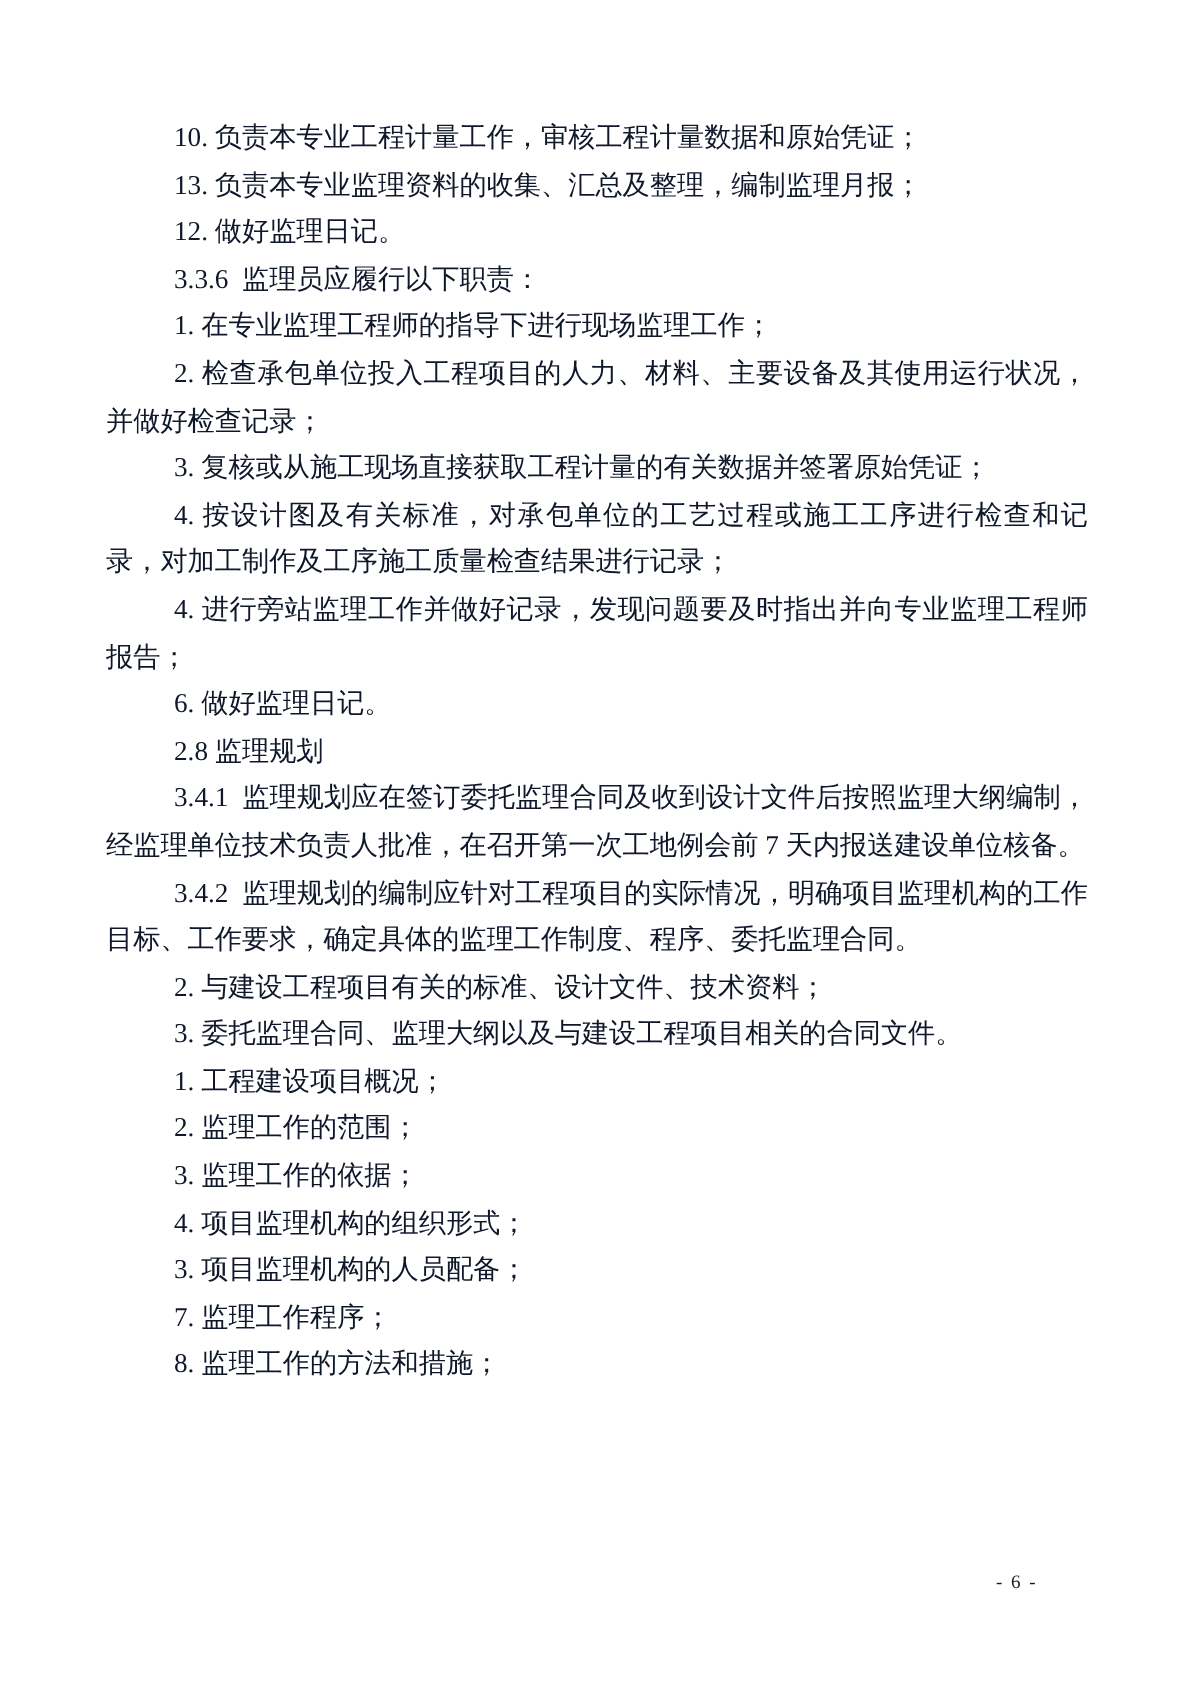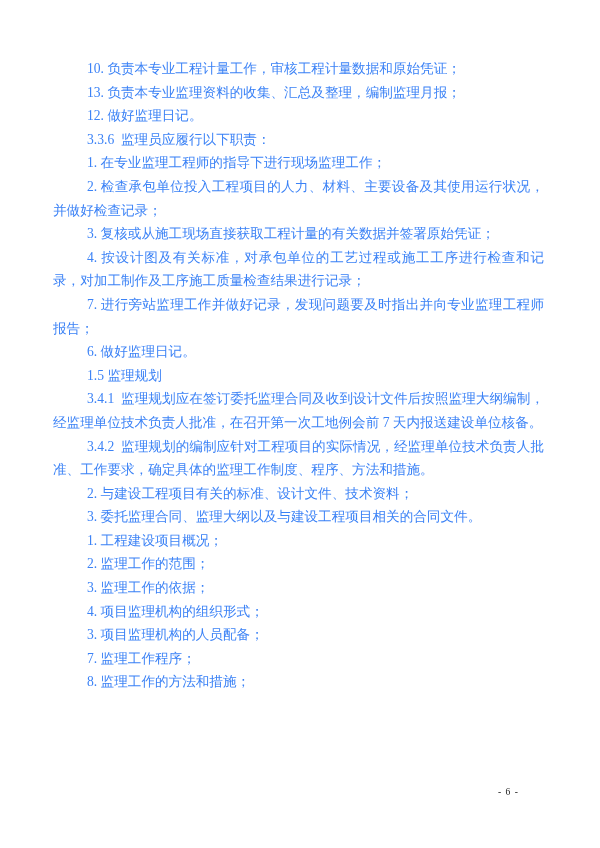--- a/index.html
+++ b/index.html
@@ -23,21 +23,21 @@
     position: absolute;
     top: 57px;
     left: 53px;
     right: 56px;
   }
   p.para {
     margin: 0;
     padding: 0;
     font-size: 13.6px;
     line-height: 23.6px;
-    color: #3b82f6;
+    color: #0f172a;
     text-align: justify;
     text-indent: 2.5em;
     white-space: pre-wrap;
     word-break: break-all;
   }
   .page-number {
     position: absolute;
     top: 786px;
     left: 498px;
     font-size: 9.5px;
@@ -52,25 +52,25 @@
 <div class="page">
   <div class="content">
     <p class="para">10. 负责本专业工程计量工作，审核工程计量数据和原始凭证；</p>
     <p class="para">13. 负责本专业监理资料的收集、汇总及整理，编制监理月报；</p>
     <p class="para">12. 做好监理日记。</p>
     <p class="para">3.3.6  监理员应履行以下职责：</p>
     <p class="para">1. 在专业监理工程师的指导下进行现场监理工作；</p>
     <p class="para">2. 检查承包单位投入工程项目的人力、材料、主要设备及其使用运行状况，并做好检查记录；</p>
     <p class="para">3. 复核或从施工现场直接获取工程计量的有关数据并签署原始凭证；</p>
     <p class="para">4. 按设计图及有关标准，对承包单位的工艺过程或施工工序进行检查和记录，对加工制作及工序施工质量检查结果进行记录；</p>
-    <p class="para">7. 进行旁站监理工作并做好记录，发现问题要及时指出并向专业监理工程师报告；</p>
+    <p class="para">4. 进行旁站监理工作并做好记录，发现问题要及时指出并向专业监理工程师报告；</p>
     <p class="para">6. 做好监理日记。</p>
-    <p class="para">1.5 监理规划</p>
+    <p class="para">2.8 监理规划</p>
     <p class="para">3.4.1  监理规划应在签订委托监理合同及收到设计文件后按照监理大纲编制，经监理单位技术负责人批准，在召开第一次工地例会前 7 天内报送建设单位核备。</p>
-    <p class="para">3.4.2  监理规划的编制应针对工程项目的实际情况，经监理单位技术负责人批准、工作要求，确定具体的监理工作制度、程序、方法和措施。</p>
+    <p class="para">3.4.2  监理规划的编制应针对工程项目的实际情况，明确项目监理机构的工作目标、工作要求，确定具体的监理工作制度、程序、委托监理合同。</p>
     <p class="para">2. 与建设工程项目有关的标准、设计文件、技术资料；</p>
     <p class="para">3. 委托监理合同、监理大纲以及与建设工程项目相关的合同文件。</p>
     <p class="para">1. 工程建设项目概况；</p>
     <p class="para">2. 监理工作的范围；</p>
     <p class="para">3. 监理工作的依据；</p>
     <p class="para">4. 项目监理机构的组织形式；</p>
     <p class="para">3. 项目监理机构的人员配备；</p>
     <p class="para">7. 监理工作程序；</p>
     <p class="para">8. 监理工作的方法和措施；</p>
   </div>

